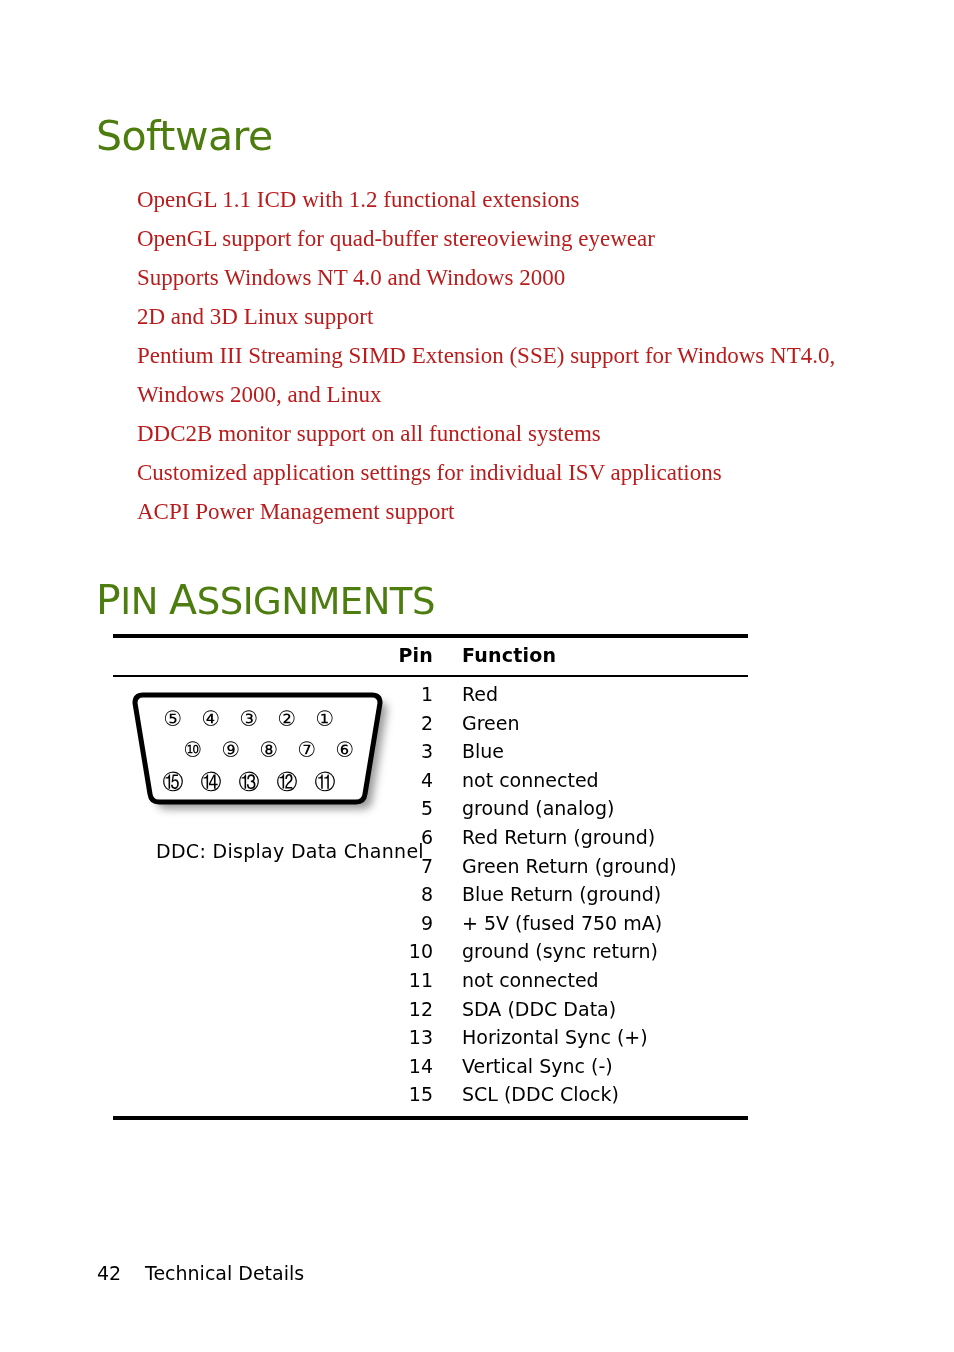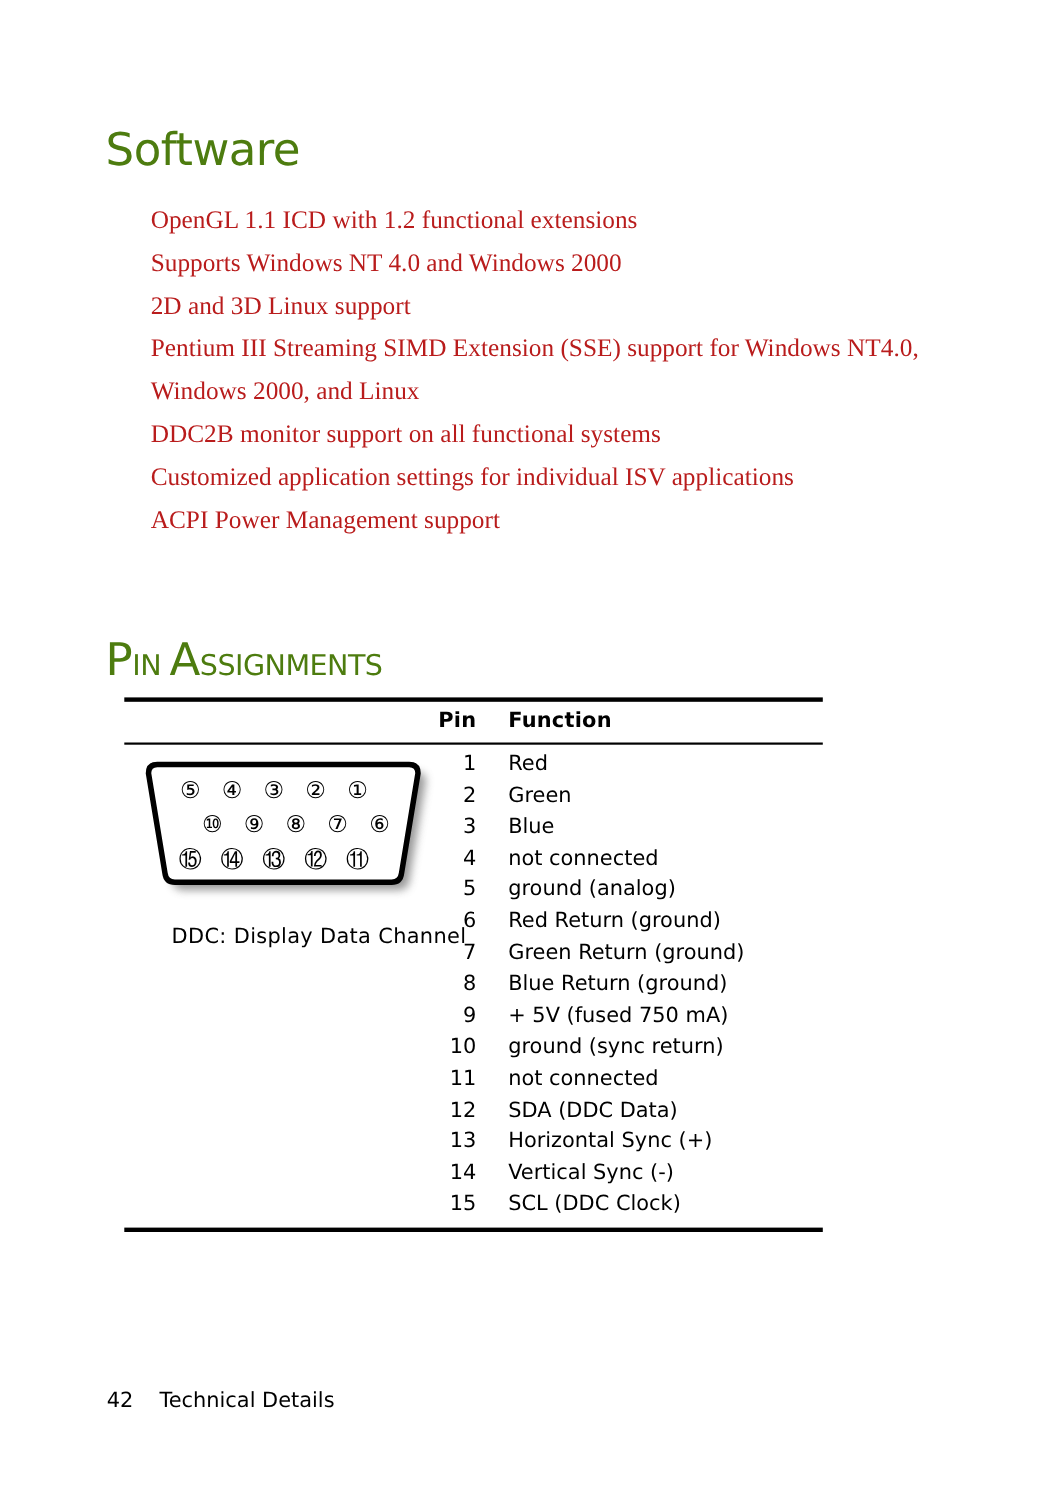--- a/index.html
+++ b/index.html
@@ -39,21 +39,21 @@
   #pin-heading {
     left: 96px;
     top: 578px;
     font-size: 31px;
     line-height: 44px;
   }
   #pin-heading .cap {
     font-size: 41px;
   }
   #pin-heading .sc {
-    font-size: 26px;
+    font-size: 37px;
     text-align: right;
   }
 
   
   .spec-list {
     position: absolute;
     left: 137px;
     top: 180px;
     width: 720px;
   }
@@ -176,20 +176,21 @@
 </style>
 </head>
 <body>
 
 <div class="page">
 
   <div class="h1" id="software-heading">Software</div>
 
   <div class="spec-list">
     <p class="spec-item">OpenGL 1.1 ICD with 1.2 functional extensions</p>
+    <p class="spec-item">OpenGL support for quad-buffer stereoviewing eyewear</p>
     <p class="spec-item">Supports Windows NT 4.0 and Windows 2000</p>
     <p class="spec-item">2D and 3D Linux support</p>
     <p class="spec-item">Pentium III Streaming SIMD Extension (SSE) support for Windows NT4.0, Windows 2000, and Linux</p>
     <p class="spec-item">DDC2B monitor support on all functional systems</p>
     <p class="spec-item">Customized application settings for individual ISV applications</p>
     <p class="spec-item">ACPI Power Management support</p>
   </div>
 
   <div class="h1" id="pin-heading">
     <span class="cap">P</span><span class="sc">IN</span><span class="sc">&nbsp;</span><span class="cap">A</span><span class="sc">SSIGNMENTS</span>

